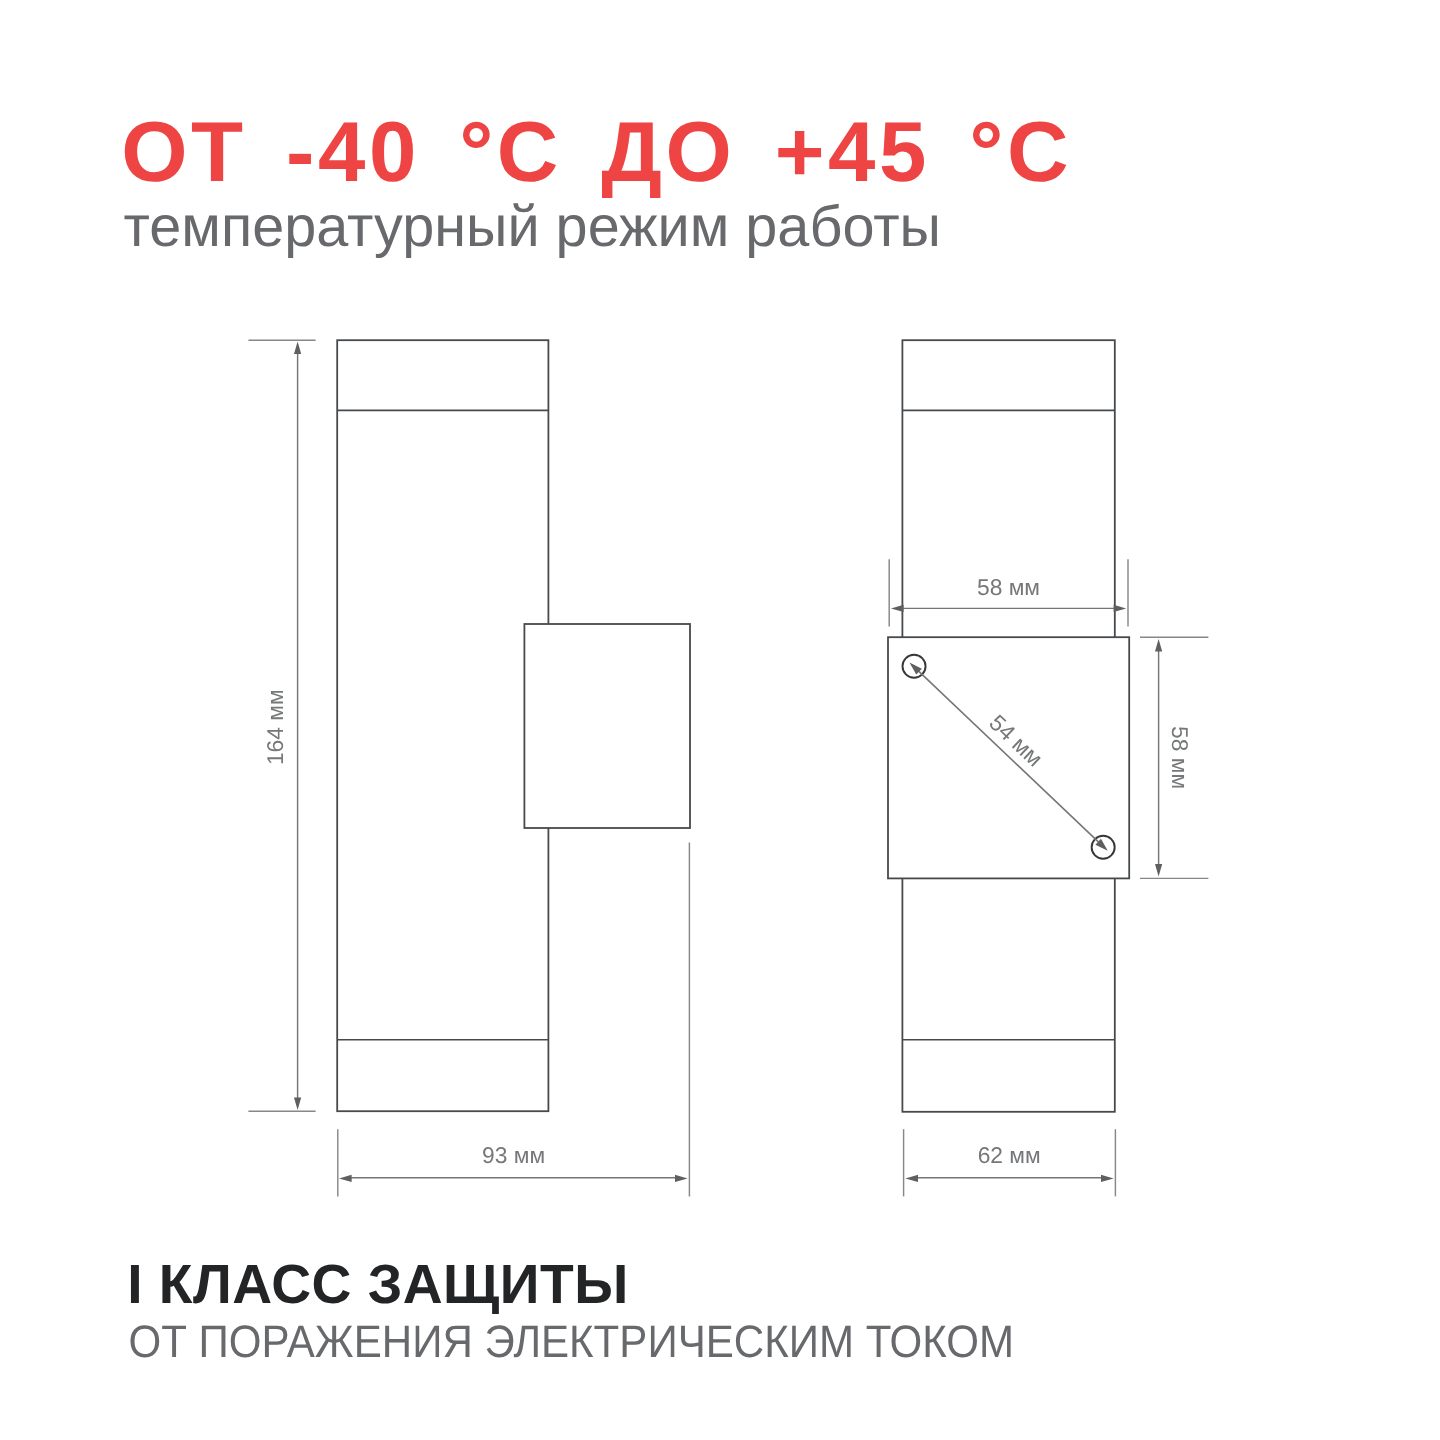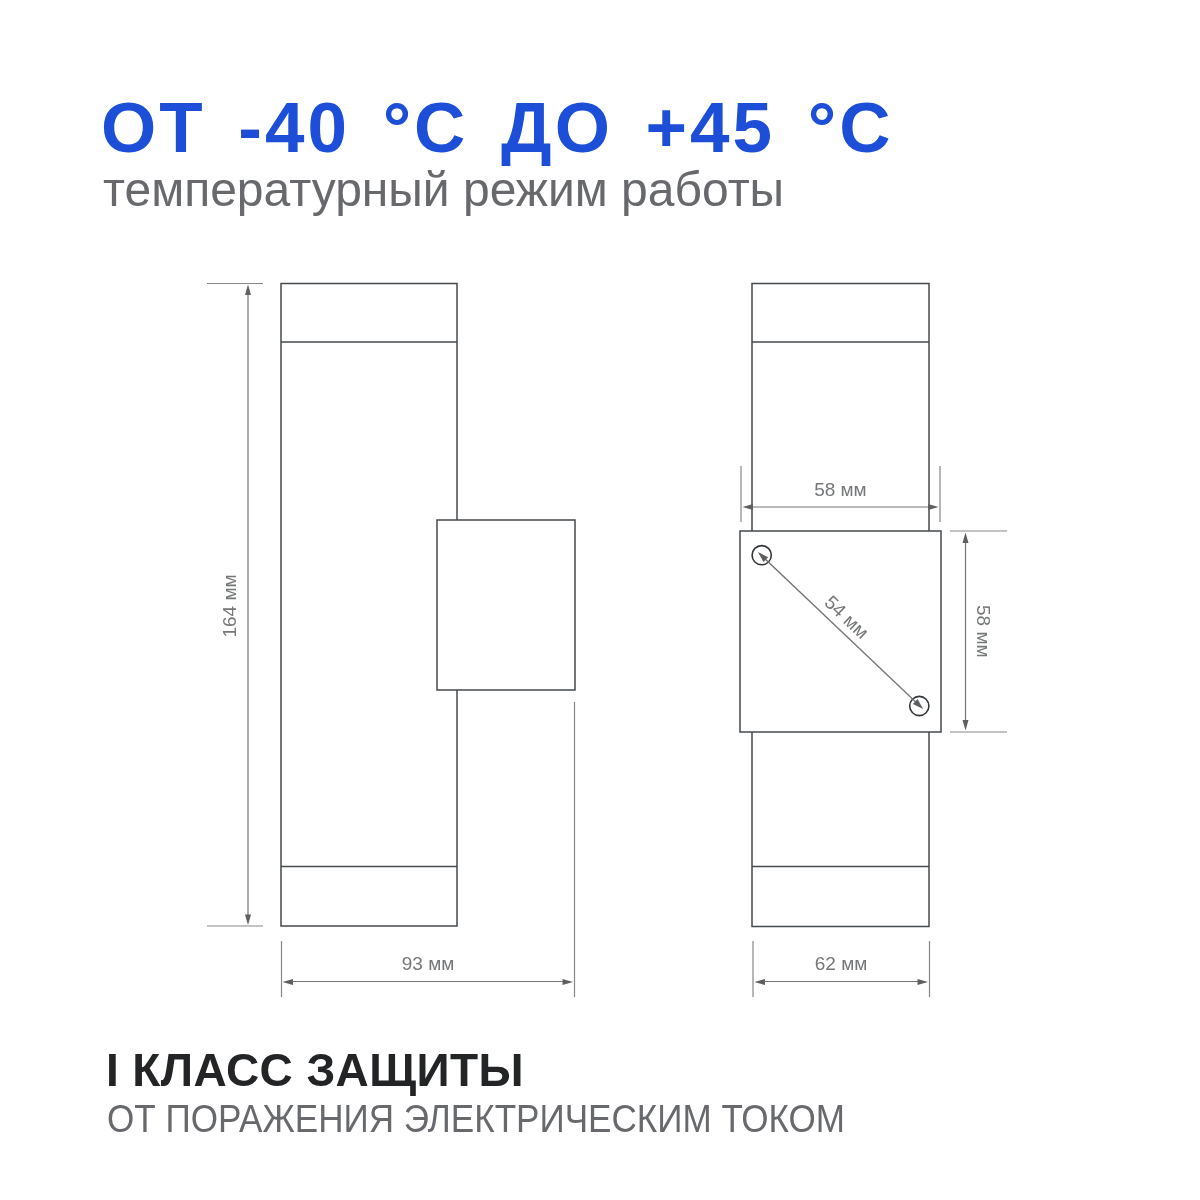--- a/index.html
+++ b/index.html
@@ -2,21 +2,21 @@
 <html><head>
 <meta charset="utf-8">
 <style>
   html,body{margin:0;padding:0;background:#ffffff;width:1200px;height:1200px;overflow:hidden;}
   .abs{position:absolute;white-space:nowrap;font-family:"Liberation Sans",sans-serif;}
 </style>
 </head>
 <body>
 <div style="position:relative;width:1200px;height:1200px;background:#fff;">
 
-<div class="abs" id="title" style="left:101px;top:87px;font-size:71px;font-weight:bold;color:#1d4ed8;letter-spacing:3px;word-spacing:10px;">ОТ -40 °С ДО +45 °С</div>
+<div class="abs" id="title" style="left:101px;top:87px;font-size:71px;font-weight:bold;color:#ef4444;letter-spacing:3px;word-spacing:10px;">ОТ -40 °С ДО +45 °С</div>
 
 <div class="abs" id="subtitle" style="left:103px;top:162px;font-size:48px;font-weight:400;color:#67696c;">температурный режим работы</div>
 
 <svg width="1200" height="1200" viewBox="0 0 1200 1200" style="position:absolute;left:0;top:0;" xmlns="http://www.w3.org/2000/svg">
   <g fill="none" stroke-linecap="butt">
 
     <g stroke="#878787" stroke-width="1.2">
       <line x1="207" y1="283.5" x2="263" y2="283.5"></line>
       <line x1="207" y1="926" x2="263" y2="926"></line>
     </g>

